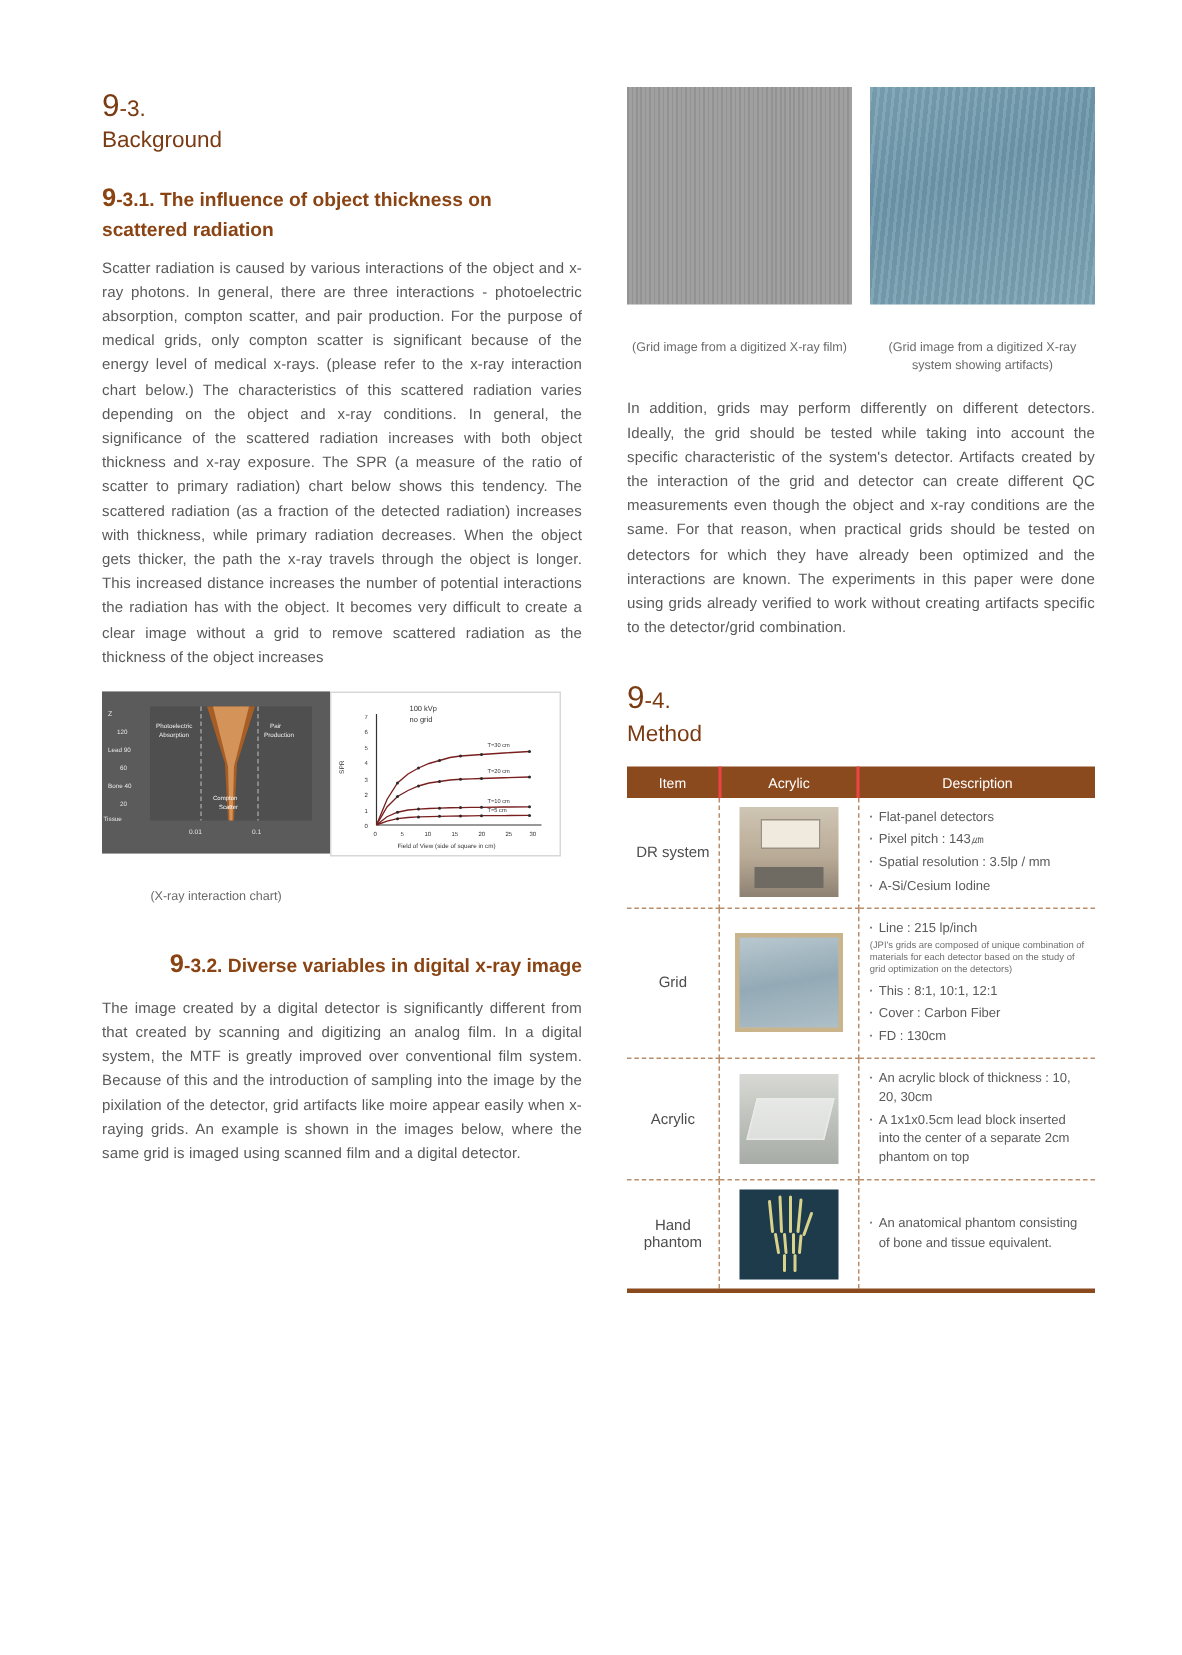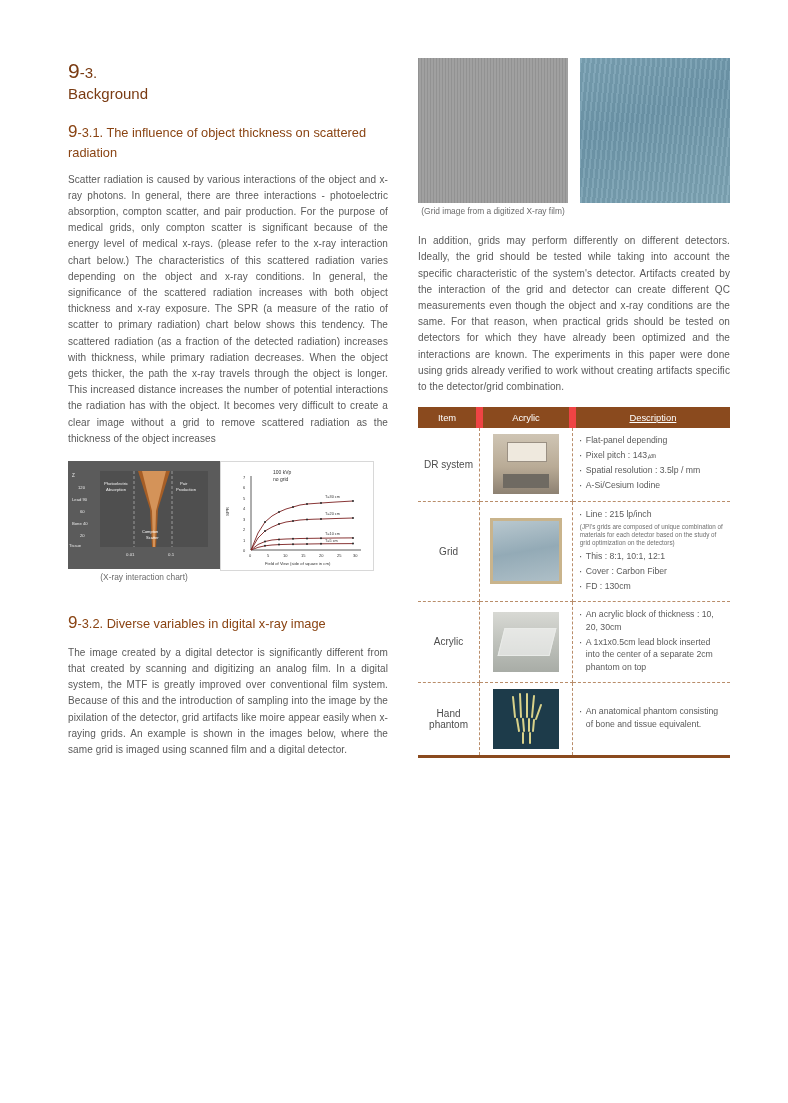--- a/index.html
+++ b/index.html
@@ -41,42 +41,42 @@
   h2.sec .num {
     font-size: 21px;
     color: #7a3b12;
   }
   h2.sec .sub {
     font-size: 15px;
   }
   h3.sub {
     margin: 16px 0 10px 0;
     font-size: 12.8px;
-    font-weight: normal;
+    font-weight: bold;
     color: #8a4413;
     line-height: 1.4;
   }
   h3.sub .num {
     font-size: 17px;
     color: #8a4413;
   }
   p.body {
     margin: 0 0 10px 0;
     font-size: 10px;
     line-height: 1.62;
     color: #595959;
     text-align: justify;
     letter-spacing: 0.1px;
   }
   .caption {
     font-size: 8.4px;
     color: #6b6b6b;
     text-align: center;
     line-height: 1.45;
-    margin-top: 2px;
+    margin-top: 22px;
   }
 
   
   .img-row {
     display: flex;
     gap: 12px;
   }
   .img-box { width: 150px; }
   .img-grey {
     width: 150px; height: 145px;
@@ -117,23 +117,23 @@
     border-collapse: collapse;
     font-size: 8.6px;
     color: #5a5a5a;
   }
   table.spec th {
     background: #8a4a1e;
     color: #ffffff;
     font-weight: normal;
     font-size: 9.4px;
     padding: 5px 2px;
-    border-right: 7px solid #ef4444;
-  }
-  table.spec th:last-child { border-right: 0; text-decoration: underline; }
+    border-right: 2px solid #ef4444;
+  }
+  table.spec th:last-child { border-right: 0; }
   table.spec td {
     border-bottom: 1px dashed #b98d6a;
     border-right: 1px dashed #b98d6a;
     padding: 6px 5px;
     vertical-align: middle;
   }
   table.spec td:last-child { border-right: 0; }
   table.spec tr:last-child td { border-bottom: 0; }
   td.item {
     width: 54px;
@@ -331,62 +331,67 @@
 
             <text x="104" y="36" fill="#333" font-size="3.8" font-family="Liberation Sans, sans-serif">T=30 cm</text>
             <text x="104" y="53" fill="#333" font-size="3.8" font-family="Liberation Sans, sans-serif">T=20 cm</text>
             <text x="104" y="73" fill="#333" font-size="3.8" font-family="Liberation Sans, sans-serif">T=10 cm</text>
             <text x="104" y="79.5" fill="#333" font-size="3.8" font-family="Liberation Sans, sans-serif">T=5 cm</text>
           </svg>
         </div>
       </div>
     </div>
 
-    <h3 class="sub" style="margin-top:28px;">
+    <h3 class="sub" style="margin-top:28px;text-align:right;">
       <span class="num">9</span><span>-3.2. Diverse variables in digital x-ray image</span>
     </h3>
 
     <p class="body">The image created by a digital detector is significantly different from that created by scanning and digitizing an analog film. In a digital system, the MTF is greatly improved over conventional film system. Because of this and the introduction of sampling into the image by the pixilation of the detector, grid artifacts like moire appear easily when x-raying grids. An example is shown in the images below, where the same grid is imaged using scanned film and a digital detector.</p>
   </div>
 
   <div class="col-right">
 
     <div class="img-row">
       <div class="img-box">
         <div class="img-grey"></div>
         <div class="caption">(Grid image from a digitized X-ray film)</div>
       </div>
       <div class="img-box">
         <div class="img-blue"></div>
+        <div class="caption">(Grid image from a digitized X-ray system showing artifacts)</div>
       </div>
     </div>
 
     <p class="body" style="margin-top:16px;">In addition, grids may perform differently on different detectors. Ideally, the grid should be tested while taking into account the specific characteristic of the system's detector. Artifacts created by the interaction of the grid and detector can create different QC measurements even though the object and x-ray conditions are the same. For that reason, when practical grids should be tested on detectors for which they have already been optimized and the interactions are known. The experiments in this paper were done using grids already verified to work without creating artifacts specific to the detector/grid combination.</p>
 
+    <h2 class="sec" style="margin-top:26px;">
+      <span class="num">9</span><span class="sub">-4.</span><br>
+      <span class="sub">Method</span>
+    </h2>
 
 
     <div class="tbl-wrap">
       <table class="spec">
         <thead>
           <tr>
             <th>Item</th>
             <th>Acrylic</th>
             <th>Description</th>
           </tr>
         </thead>
         <tbody>
 
           <tr>
             <td class="item">DR system</td>
             <td class="pic">
               <div class="thumb dr"></div>
             </td>
             <td class="desc">
               <ul>
-                <li>Flat-panel depending</li>
+                <li>Flat-panel detectors</li>
                 <li>Pixel pitch : 143㎛</li>
                 <li>Spatial resolution : 3.5lp / mm</li>
                 <li>A-Si/Cesium Iodine</li>
               </ul>
             </td>
           </tr>
 
           <tr>
             <td class="item">Grid</td>
             <td class="pic">

